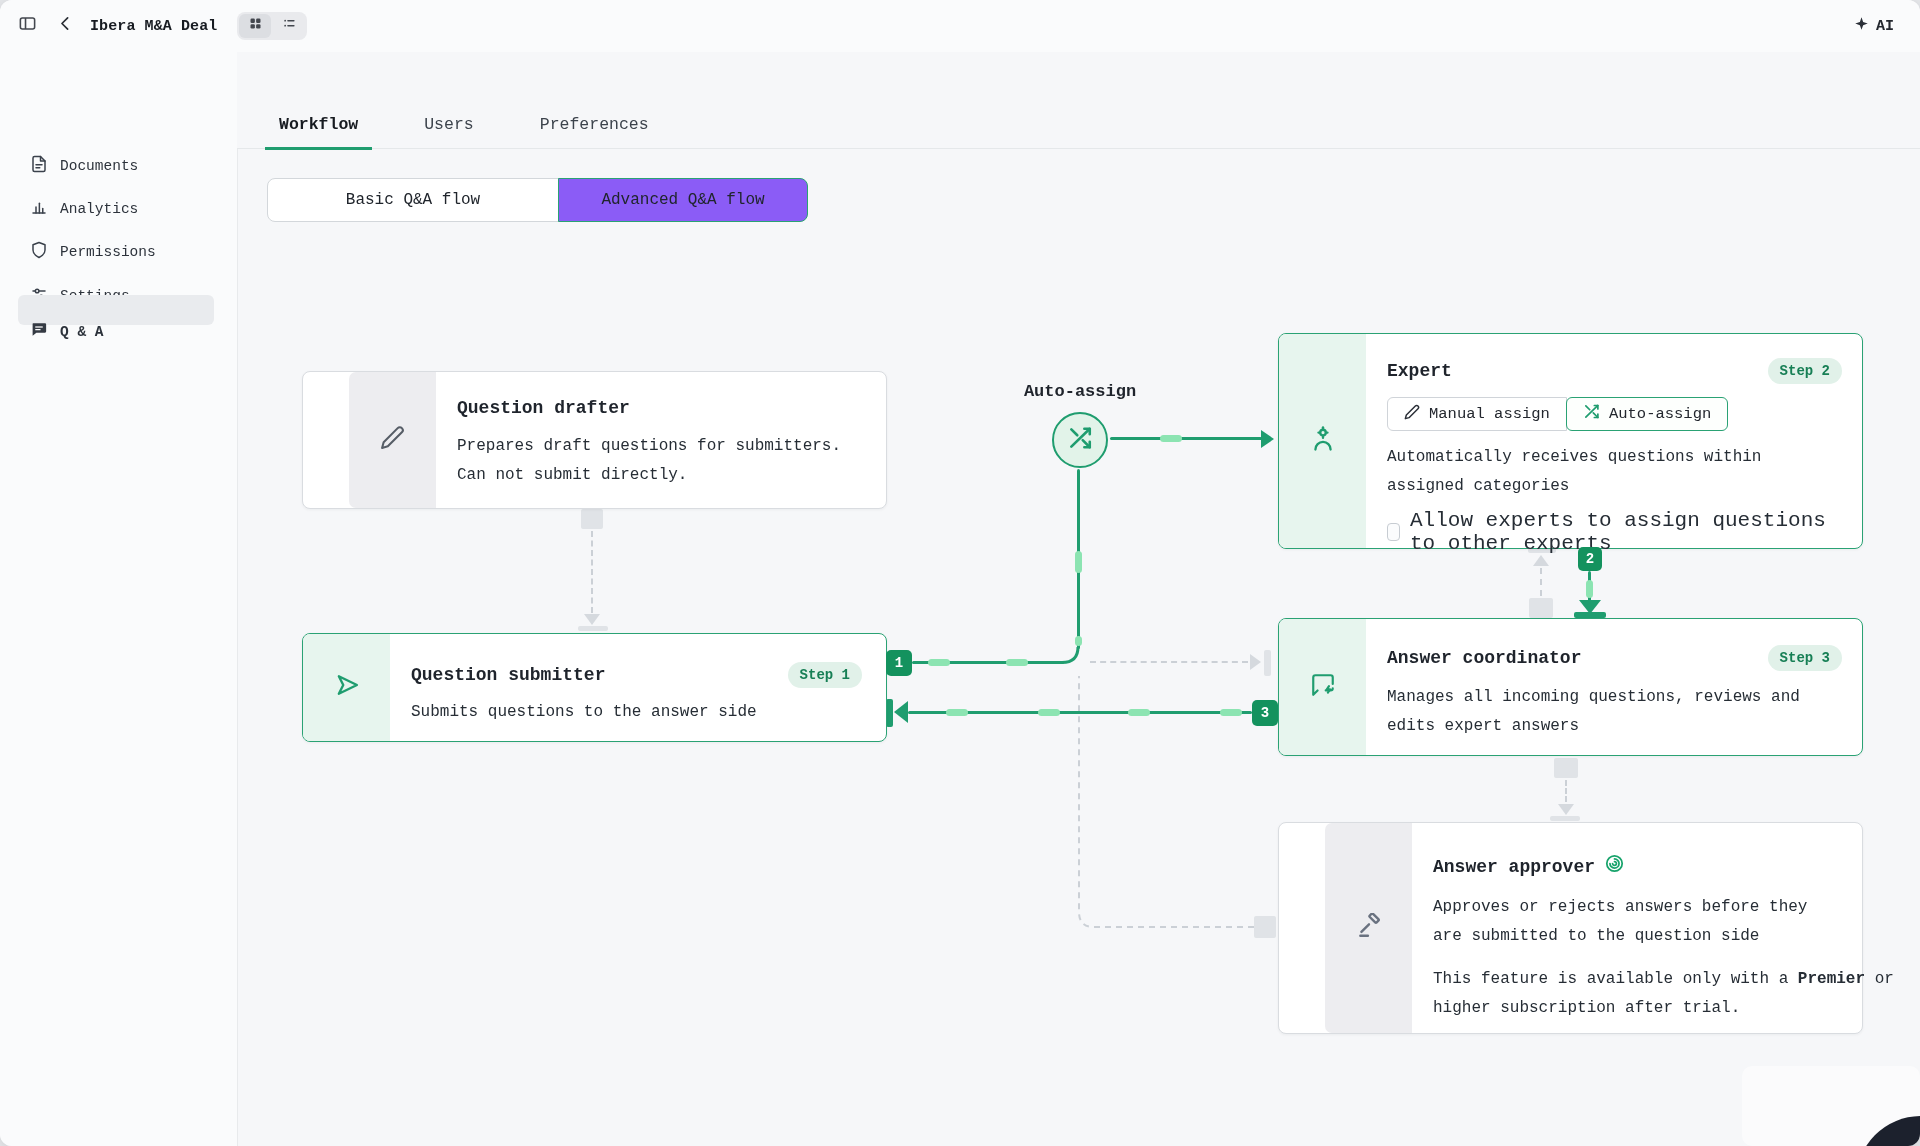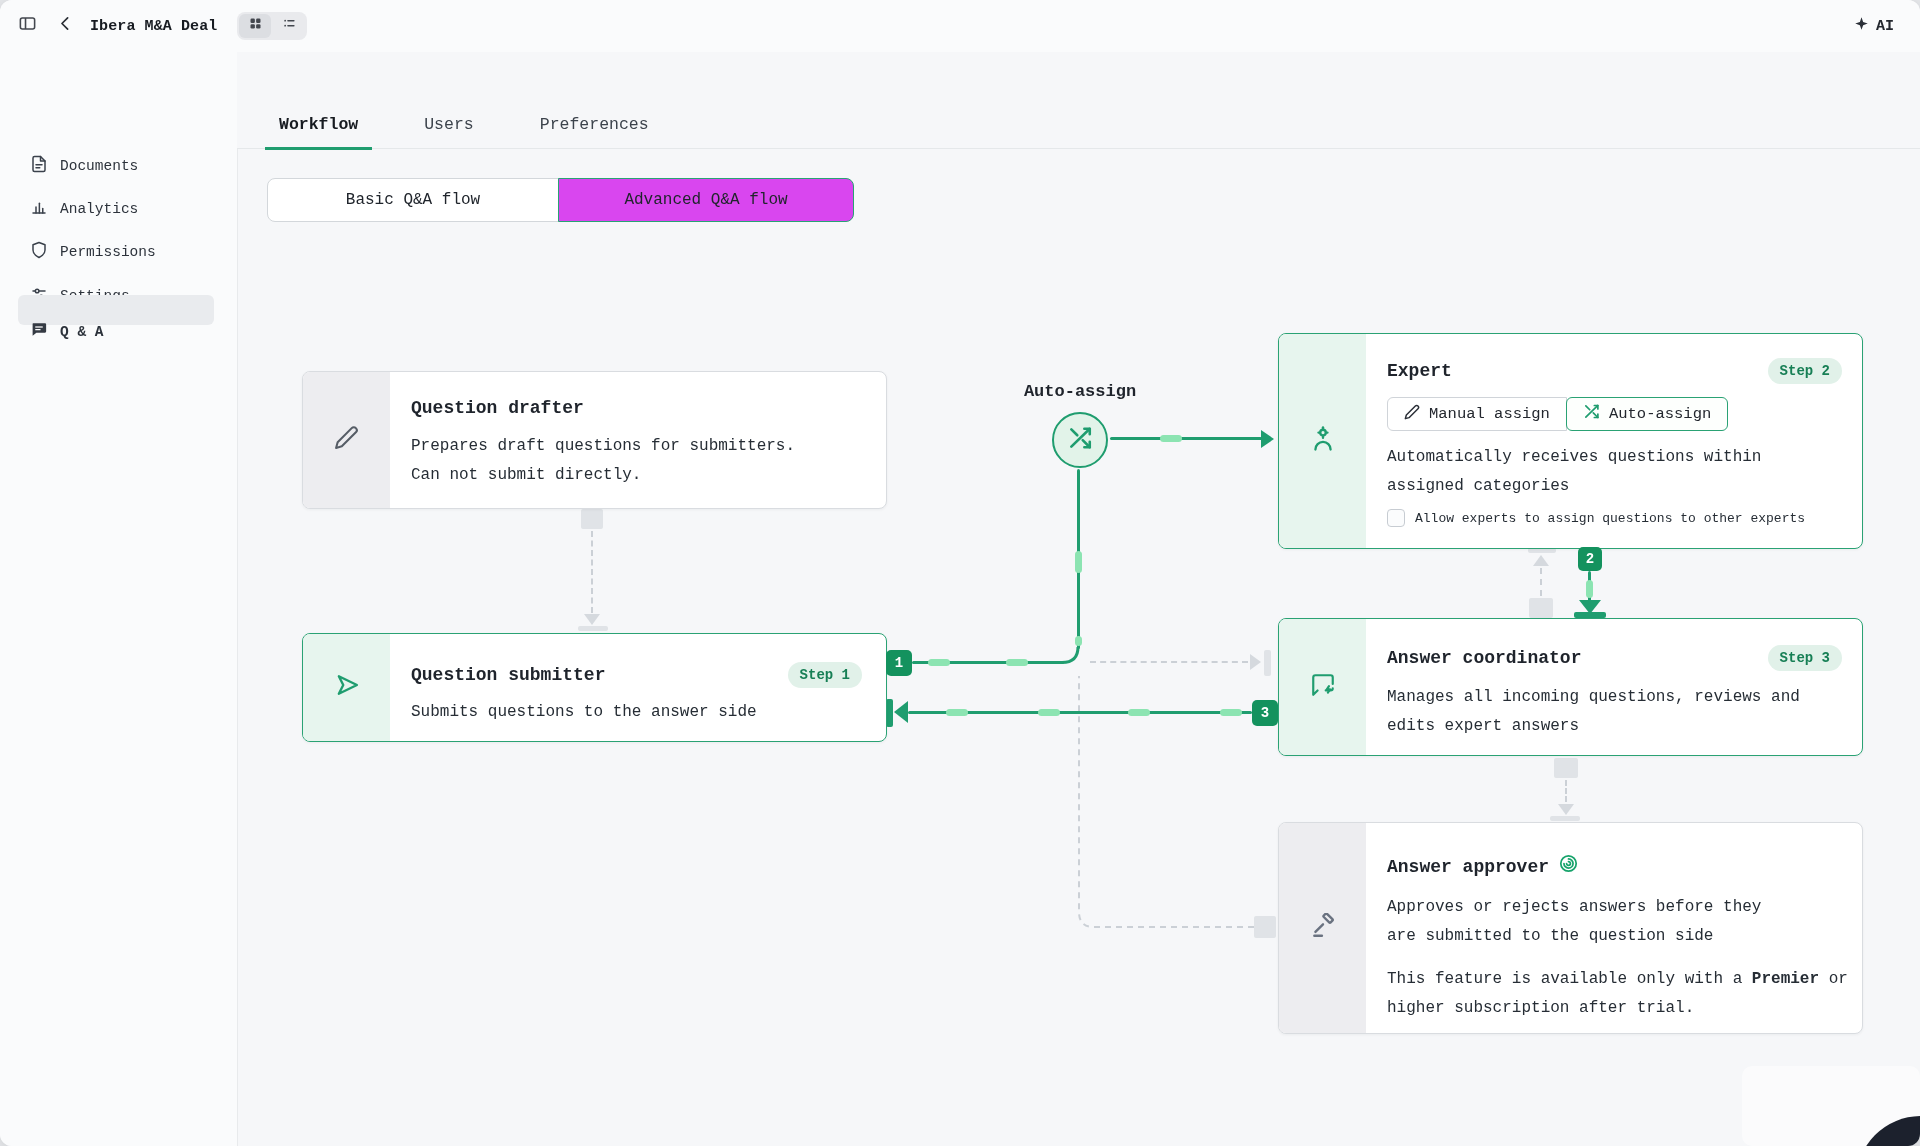--- a/index.html
+++ b/index.html
@@ -20,42 +20,42 @@
   .side-item span{font-size:14.5px;color:#2c323b;margin-top:44px;}
   .side-item.selected{background:#e9ebee;}
   
   .tabrow{position:absolute;left:237px;top:52px;right:0;height:97px;display:flex;align-items:flex-end;padding-left:28px;gap:38px;border-bottom:1px solid #e5e8ea;box-sizing:border-box;background:#f6f7f9;}
   .tab{padding:0 14px 14px 14px;font-size:16.5px;color:#3c434c;cursor:pointer;}
   .tab.active{font-weight:700;color:#171b21;border-bottom:3px solid #1f9d6f;margin-bottom:-2px;padding-bottom:13px;}
   
   .flow-toggle{position:absolute;left:267px;top:178px;display:flex;}
   .ft-btn{height:44px;display:flex;align-items:center;justify-content:center;font-size:16px;color:#20252c;box-sizing:border-box;cursor:pointer;}
   .ft-basic{width:292px;background:#ffffff;border:1px solid #d3d7db;border-radius:8px 0 0 8px;}
-  .ft-adv{width:296px;background:#d946ef;border:1.5px solid #2aa274;border-radius:0 8px 8px 0;margin-left:-1px;}
+  .ft-adv{width:250px;background:#8b5cf6;border:1.5px solid #2aa274;border-radius:0 8px 8px 0;margin-left:-1px;}
   
   .node{position:absolute;display:flex;background:#fff;border-radius:8px;box-sizing:border-box;box-shadow:0 1px 3px rgba(20,30,45,.05);}
-  .node.graybrd{border:1px solid #d9dce0;}
+  .node.graybrd{border:1px solid #d9dce0;padding-left:46px;}
   .node.greenbrd{border:1.5px solid #2aa274;}
   .iconpanel{width:87px;flex:0 0 87px;border-radius:7px 0 0 7px;display:flex;align-items:center;justify-content:center;}
   .iconpanel.gray{background:#ededf0;}
   .iconpanel.green{background:#e7f5ee;}
   .nbody{flex:1;padding:0 20px 0 21px;}
   .title-row{display:flex;align-items:center;}
   .ntitle{font-size:18px;font-weight:700;color:#1f242c;line-height:24px;display:flex;align-items:center;gap:9px;}
   .step{margin-left:auto;height:26px;padding:0 12px;border-radius:13px;background:#e1f1e9;color:#177f55;font-size:14px;font-weight:700;display:flex;align-items:center;}
   .desc{font-size:16px;line-height:29px;color:#262d35;}
   .note b{font-weight:700;}
   
   .segmented{display:inline-flex;margin-top:13px;}
   .seg{height:34px;display:flex;align-items:center;gap:9px;padding:0 16px;font-size:15.5px;color:#23272e;box-sizing:border-box;background:#fff;cursor:pointer;}
   .seg.manual{border:1px solid #d0d4d9;border-radius:6px 0 0 6px;}
   .seg.auto{border:1.5px solid #2aa274;border-radius:6px;margin-left:-1px;background:#fdfffd;}
   .cbrow{display:flex;align-items:center;gap:10px;margin-top:8px;}
   .checkbox{width:18px;height:18px;border:1.5px solid #c7ccd2;border-radius:4px;background:#fbfcfd;box-sizing:border-box;cursor:pointer;}
-  .cblabel{font-size:13px;color:#262d35;}
+  .cblabel{font-size:21px;color:#262d35;}
   
   .hline{position:absolute;height:3px;background:#1f9d6f;border-radius:2px;}
   .vline{position:absolute;width:3px;background:#1f9d6f;border-radius:2px;}
   .pellet{position:absolute;background:#8ce4b2;border-radius:4px;}
   .gbar{position:absolute;background:#1f9d6f;border-radius:2px;}
   .badge{position:absolute;background:#14925e;color:#fff;font-size:14px;font-weight:700;display:flex;align-items:center;justify-content:center;border-radius:5px;z-index:5;}
   .sq{position:absolute;background:#e0e3e7;border-radius:2px;}
   .graybar{position:absolute;background:#e0e3e7;border-radius:2px;}
   .dashv{position:absolute;width:0;border-left:2px dashed #cbd0d6;}
   .dashh{position:absolute;height:0;border-top:2px dashed #cbd0d6;}

